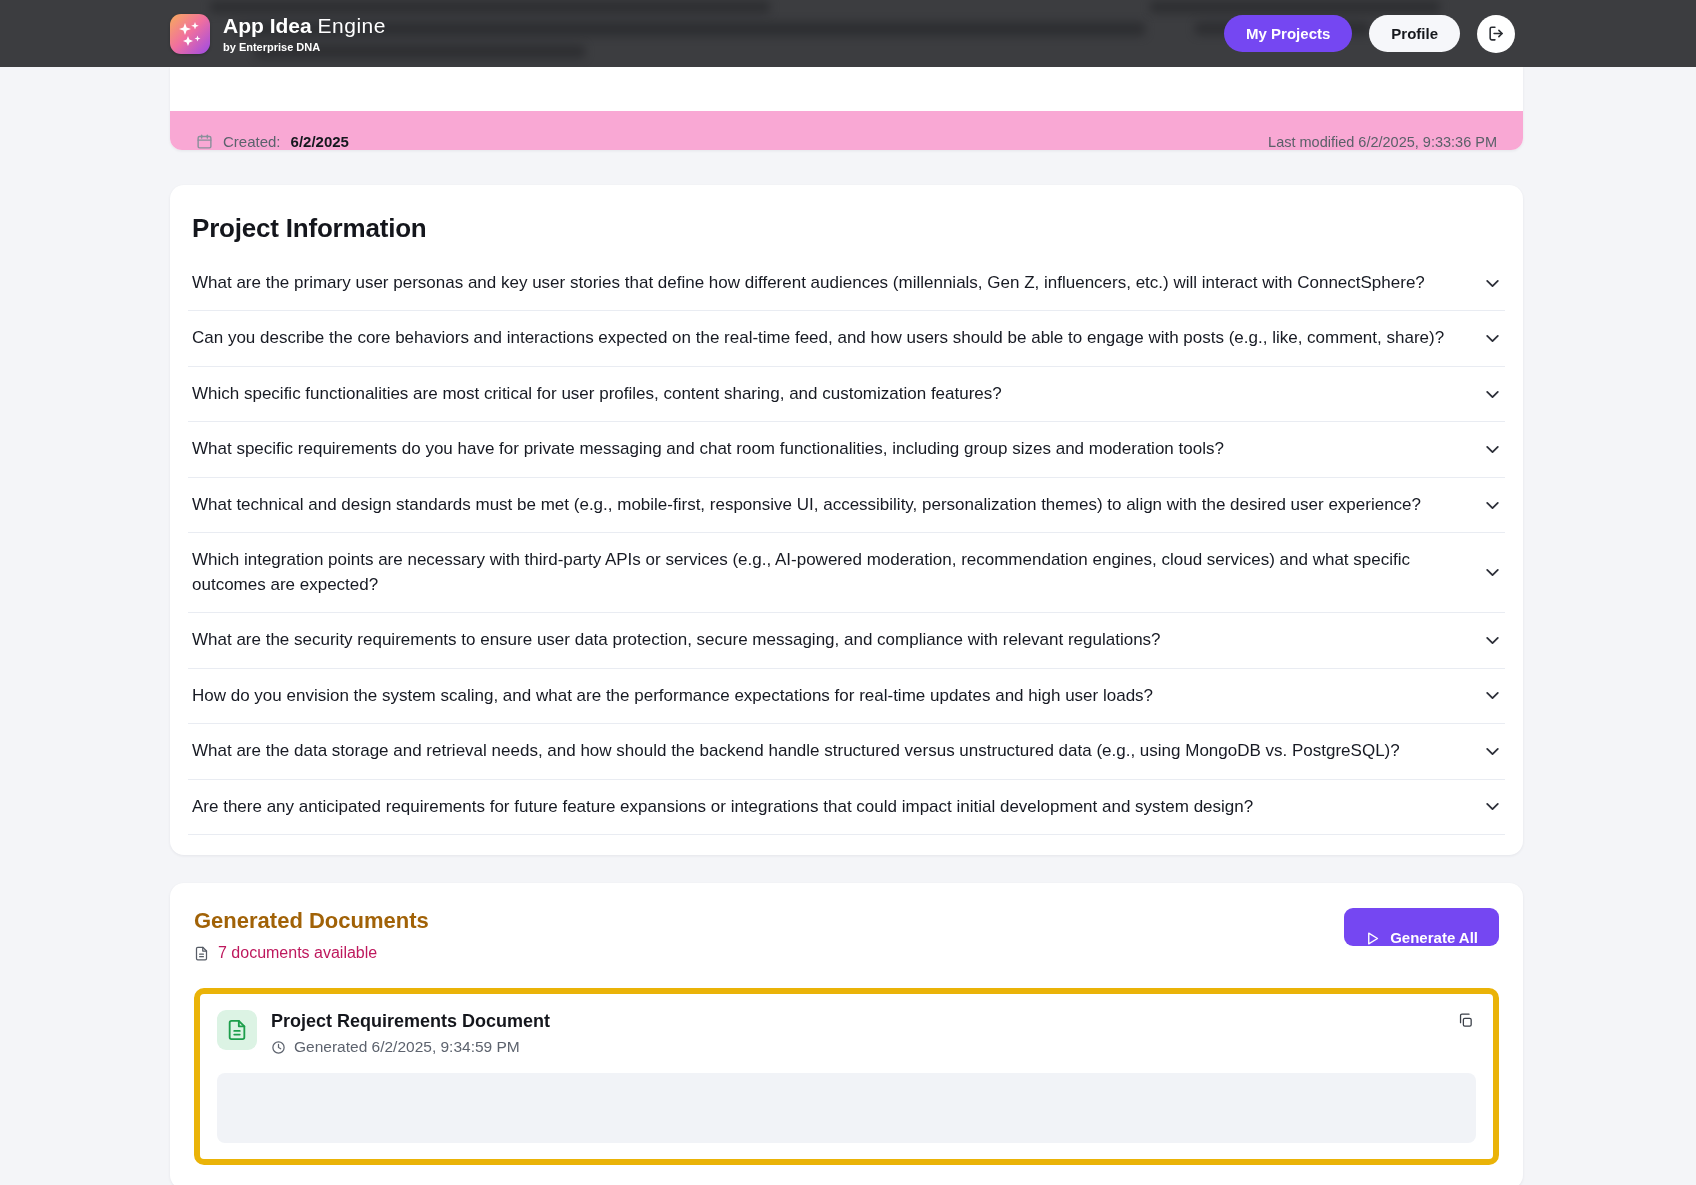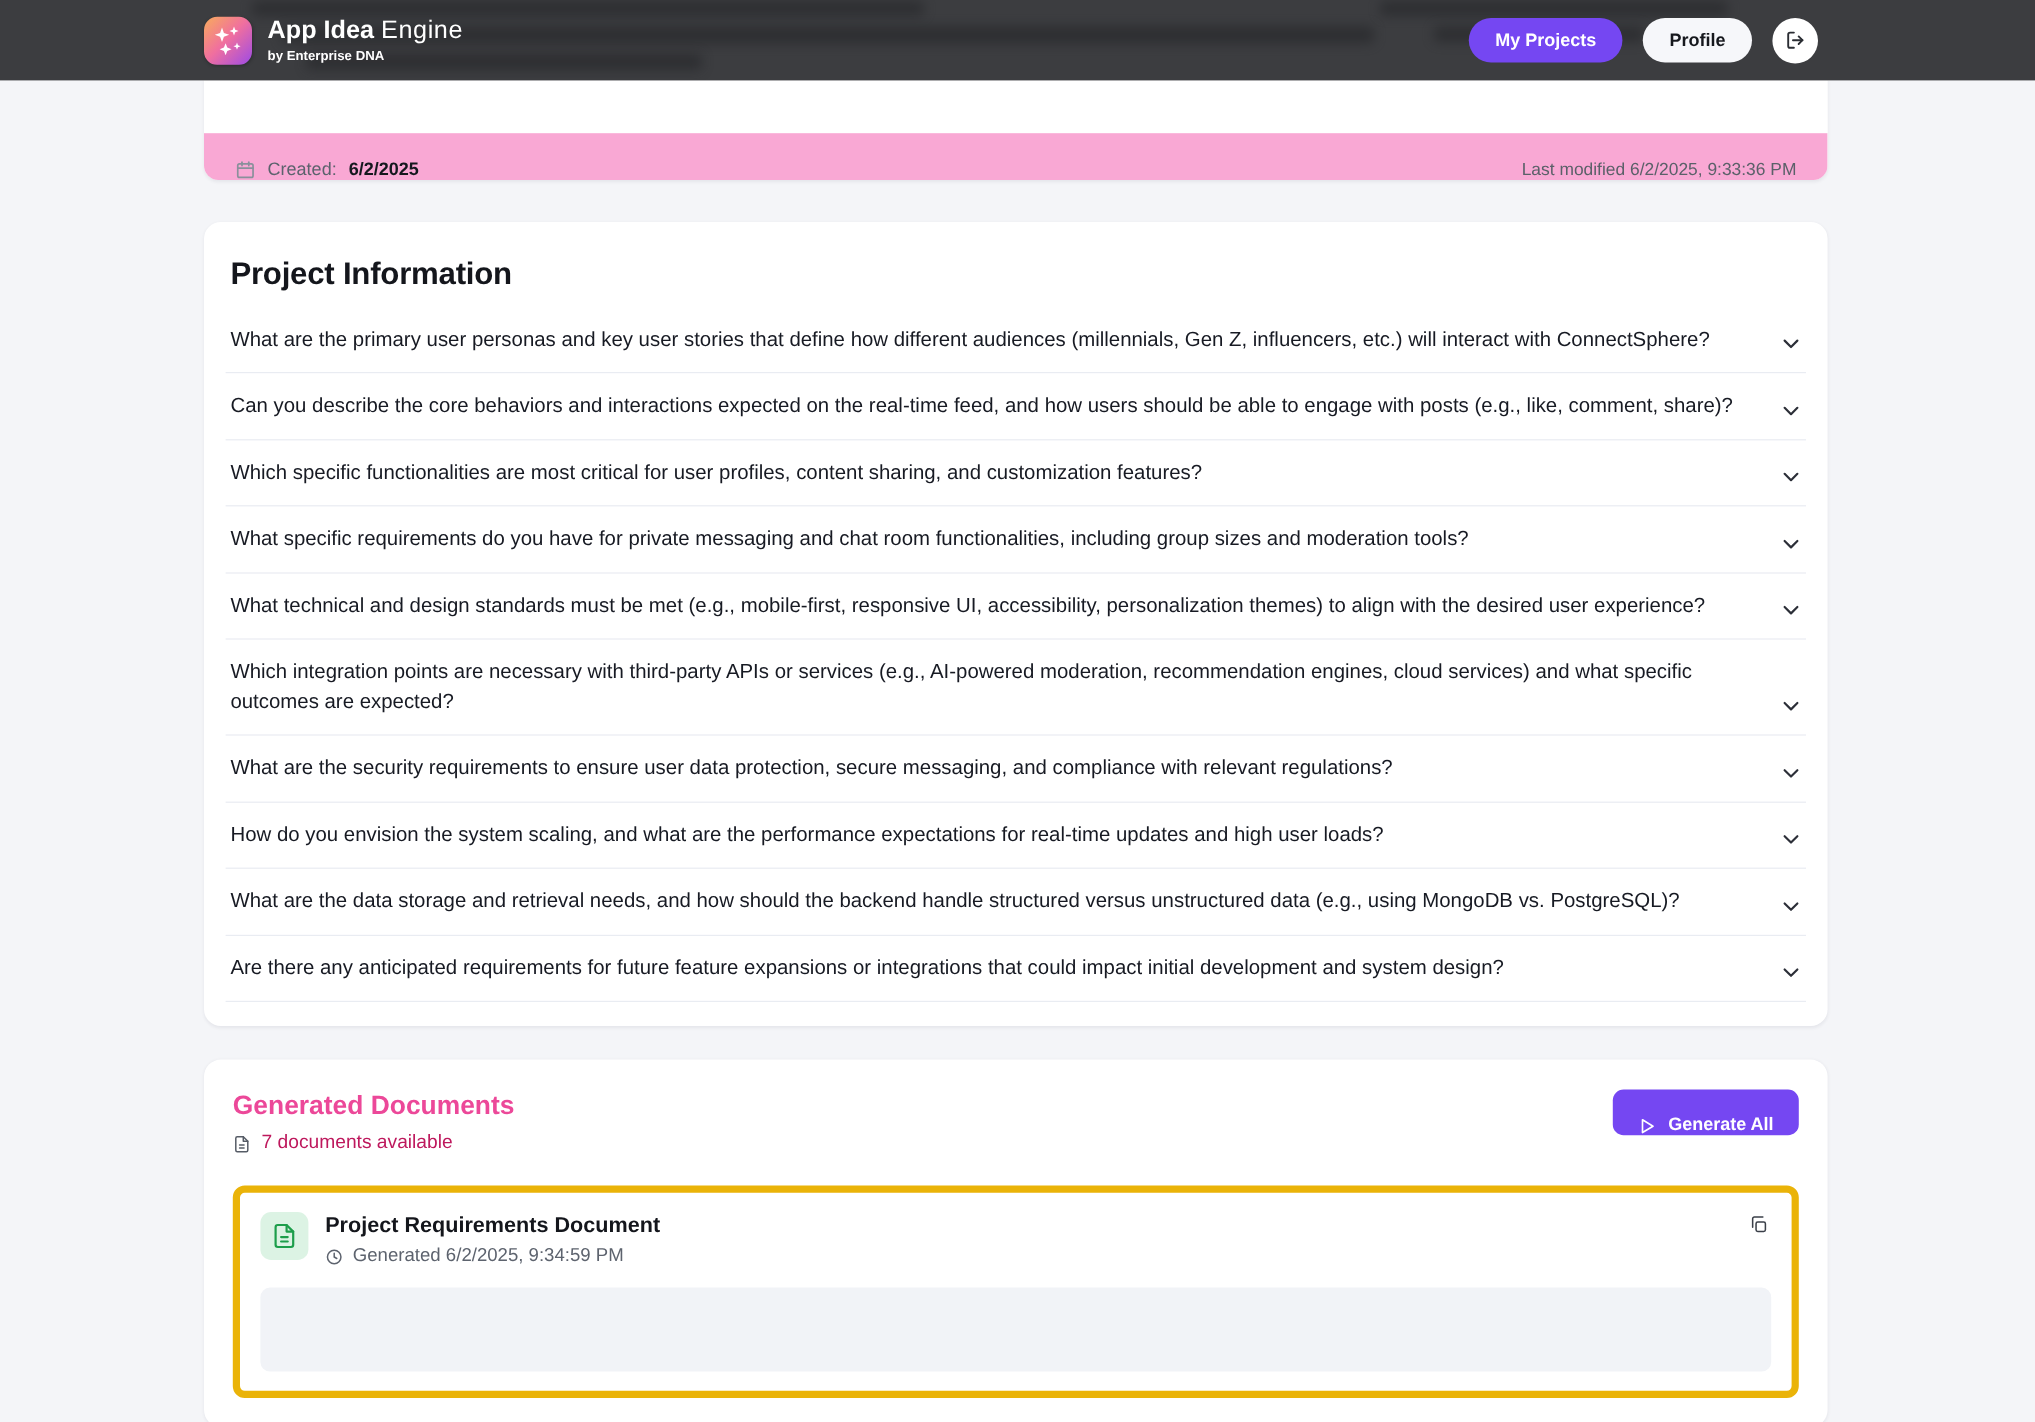--- a/index.html
+++ b/index.html
@@ -59,29 +59,29 @@
   .meta-footer .cal{ color:#8A909B; margin-right:10px; display:flex; }
   .meta-created-label{ margin-right:10px; }
   .meta-created-value{ font-weight:700; color:#15181E; font-size:15px; }
   .meta-modified{ margin-left:auto; font-size:14.5px; color:#5B6069; }
   
   .project-card{ margin-top:35px; border-radius:14px; padding:26px 18px 20px; }
   .project-card h2{
     margin:2px 0 12px 4px; font-size:26px; letter-spacing:-.2px; color:#14161C;
   }
   .q-row{
-    display:flex; align-items:flex-end; gap:28px;
+    display:flex; align-items:center; gap:28px;
     padding:15px 4px; border-bottom:1px solid var(--divider); cursor:pointer;
   }
   .q-text{ flex:1; font-size:17px; font-weight:500; color:#171A23; line-height:1.44; }
   .chev{ flex-shrink:0; color:#2C2F38; display:flex; }
   
   .docs-card{ margin-top:28px; border-radius:14px; padding:0 0 24px; }
   .docs-header{ display:flex; align-items:flex-start; padding:25px 24px 0; }
-  .docs-title{ font-size:22px; font-weight:700; color:#ec4899; }
+  .docs-title{ font-size:22px; font-weight:700; color:#a16207; }
   .docs-count{ display:flex; align-items:center; gap:9px; margin-top:10px; font-size:16px; color:#be185d; }
   .docs-count .ic{ display:flex; color:#565C66; }
   .btn-generate{
     margin-left:auto; background:var(--accent); color:#fff; border:none; cursor:pointer;
     font-family:inherit; font-size:15px; font-weight:700; height:38px; padding:0 21px;
     border-radius:9px; display:flex; align-items:flex-end; gap:10px;
   }
   .doc-item{ margin:26px 24px 0; border:6px solid #eab308; border-radius:10px; padding:16px 17px; }
   .doc-head{ display:flex; align-items:flex-start; gap:14px; }
   .doc-icon-box{

